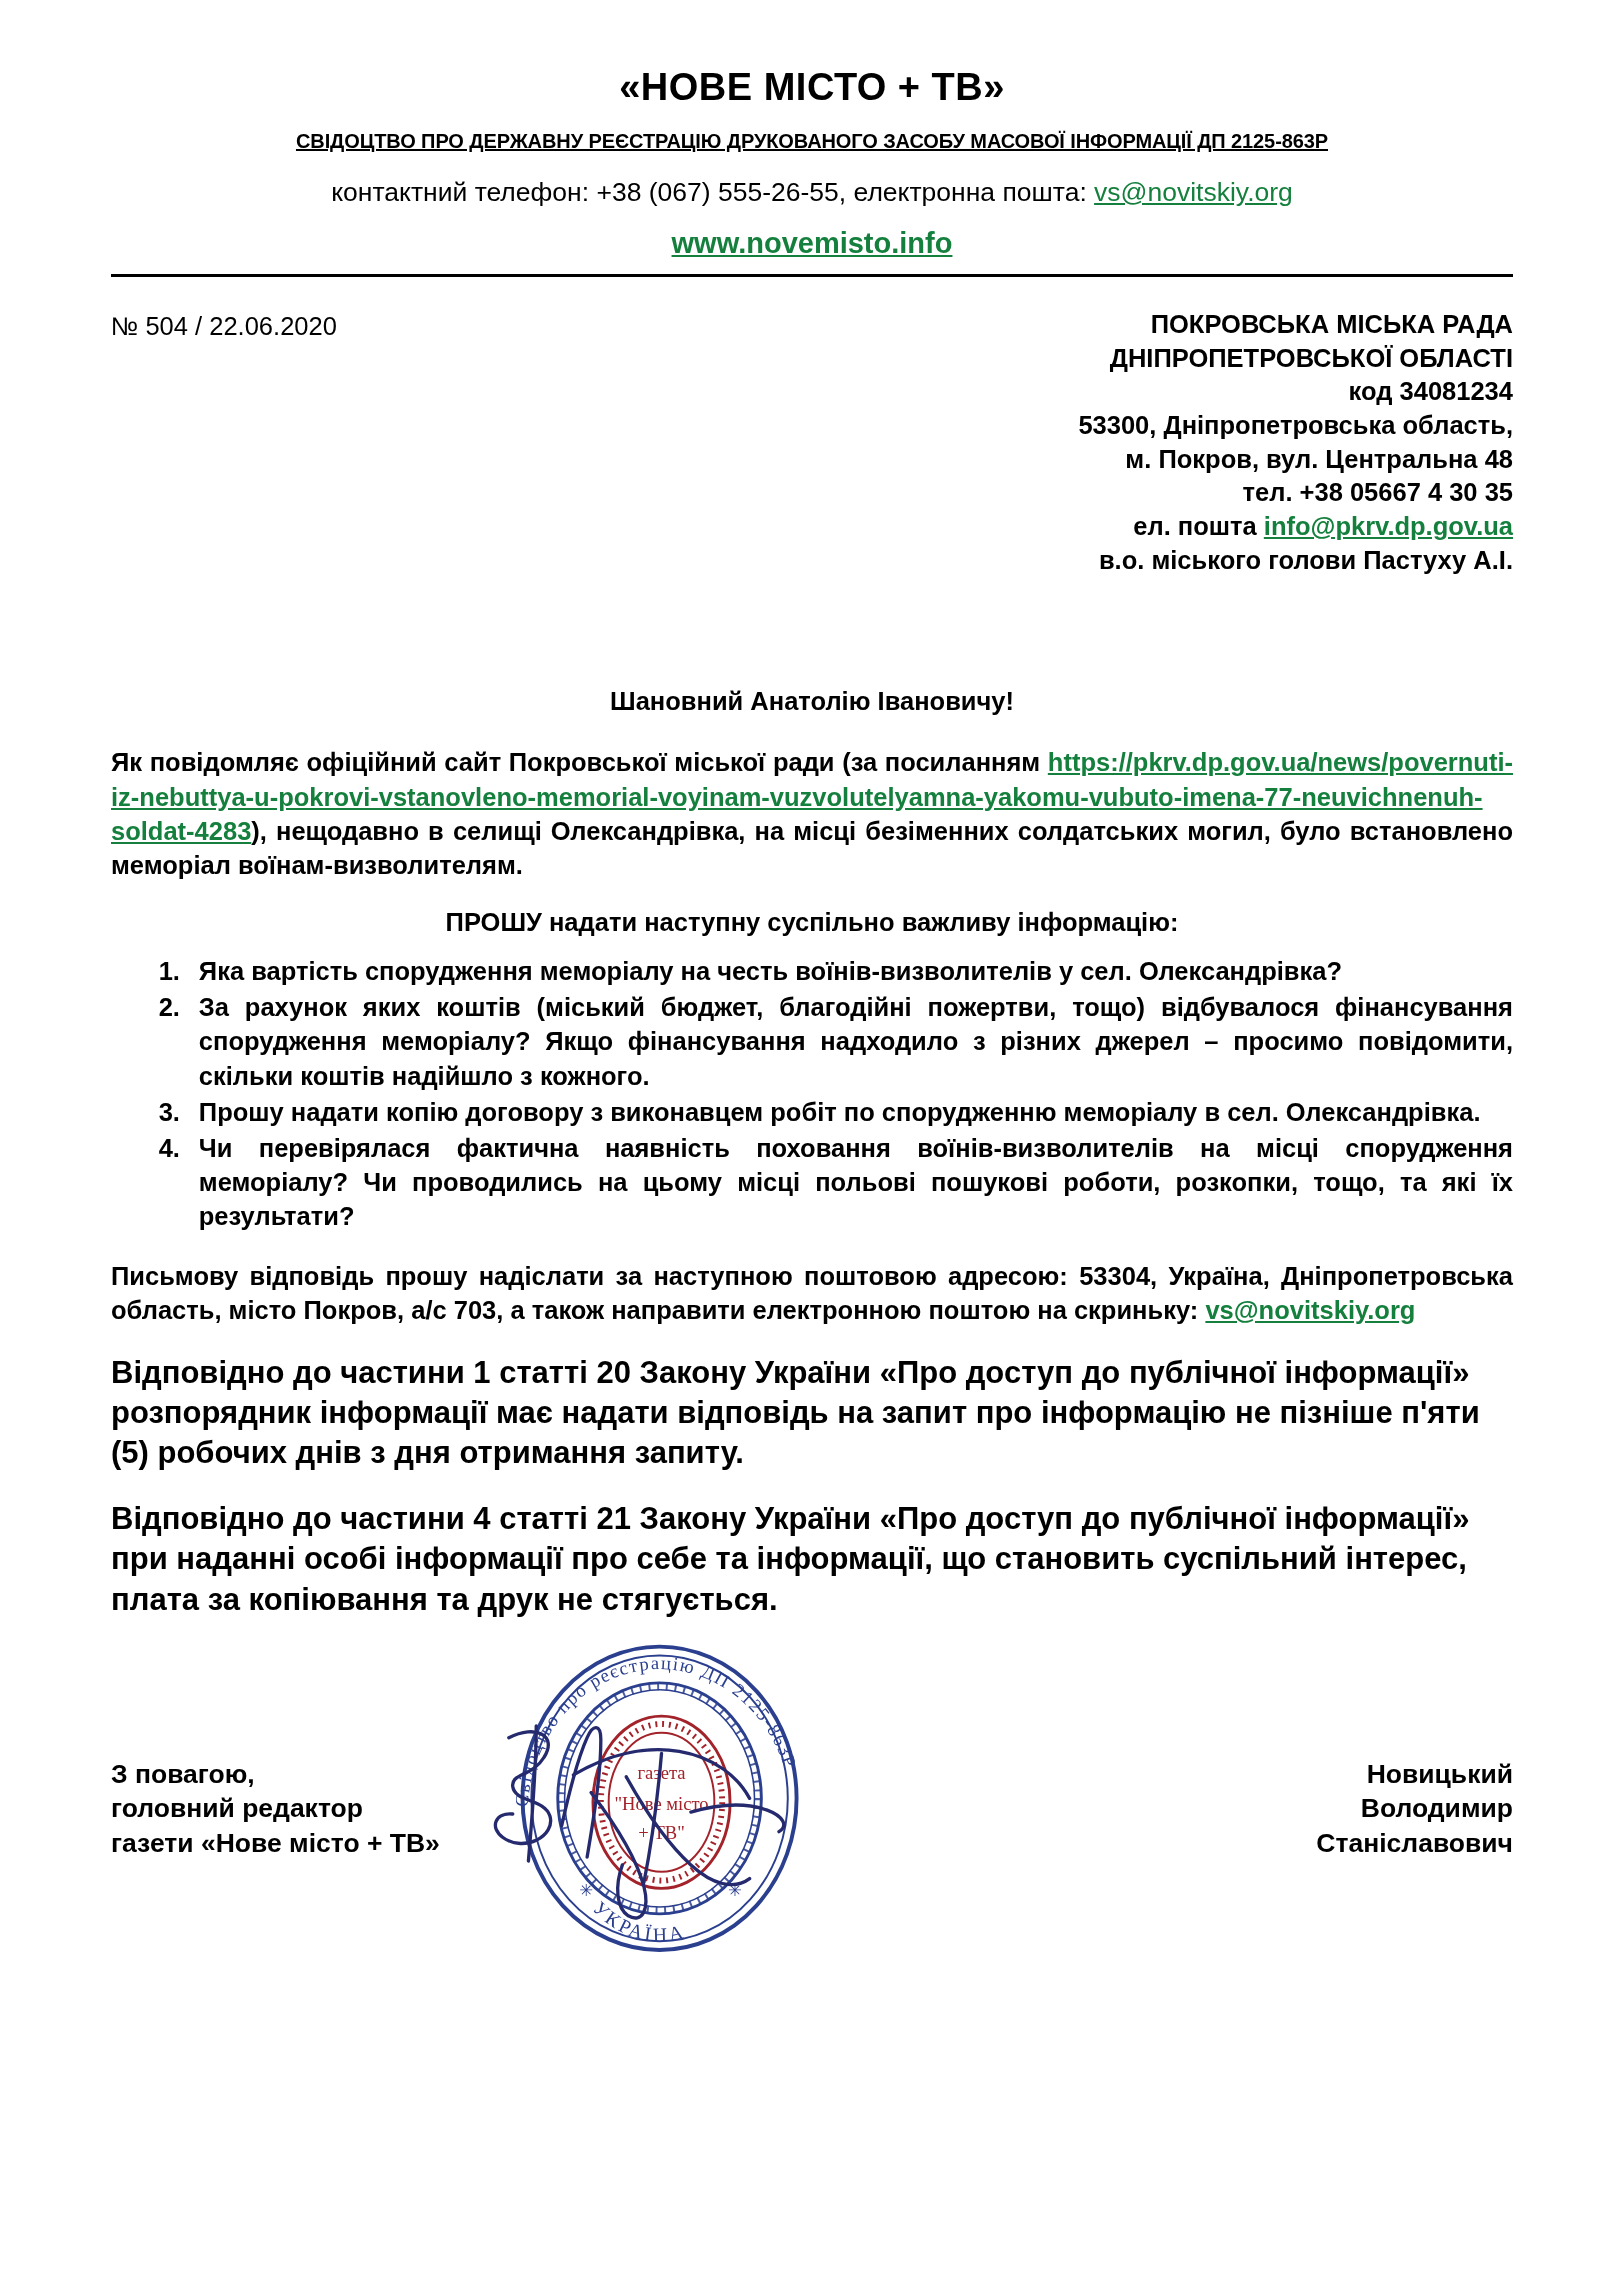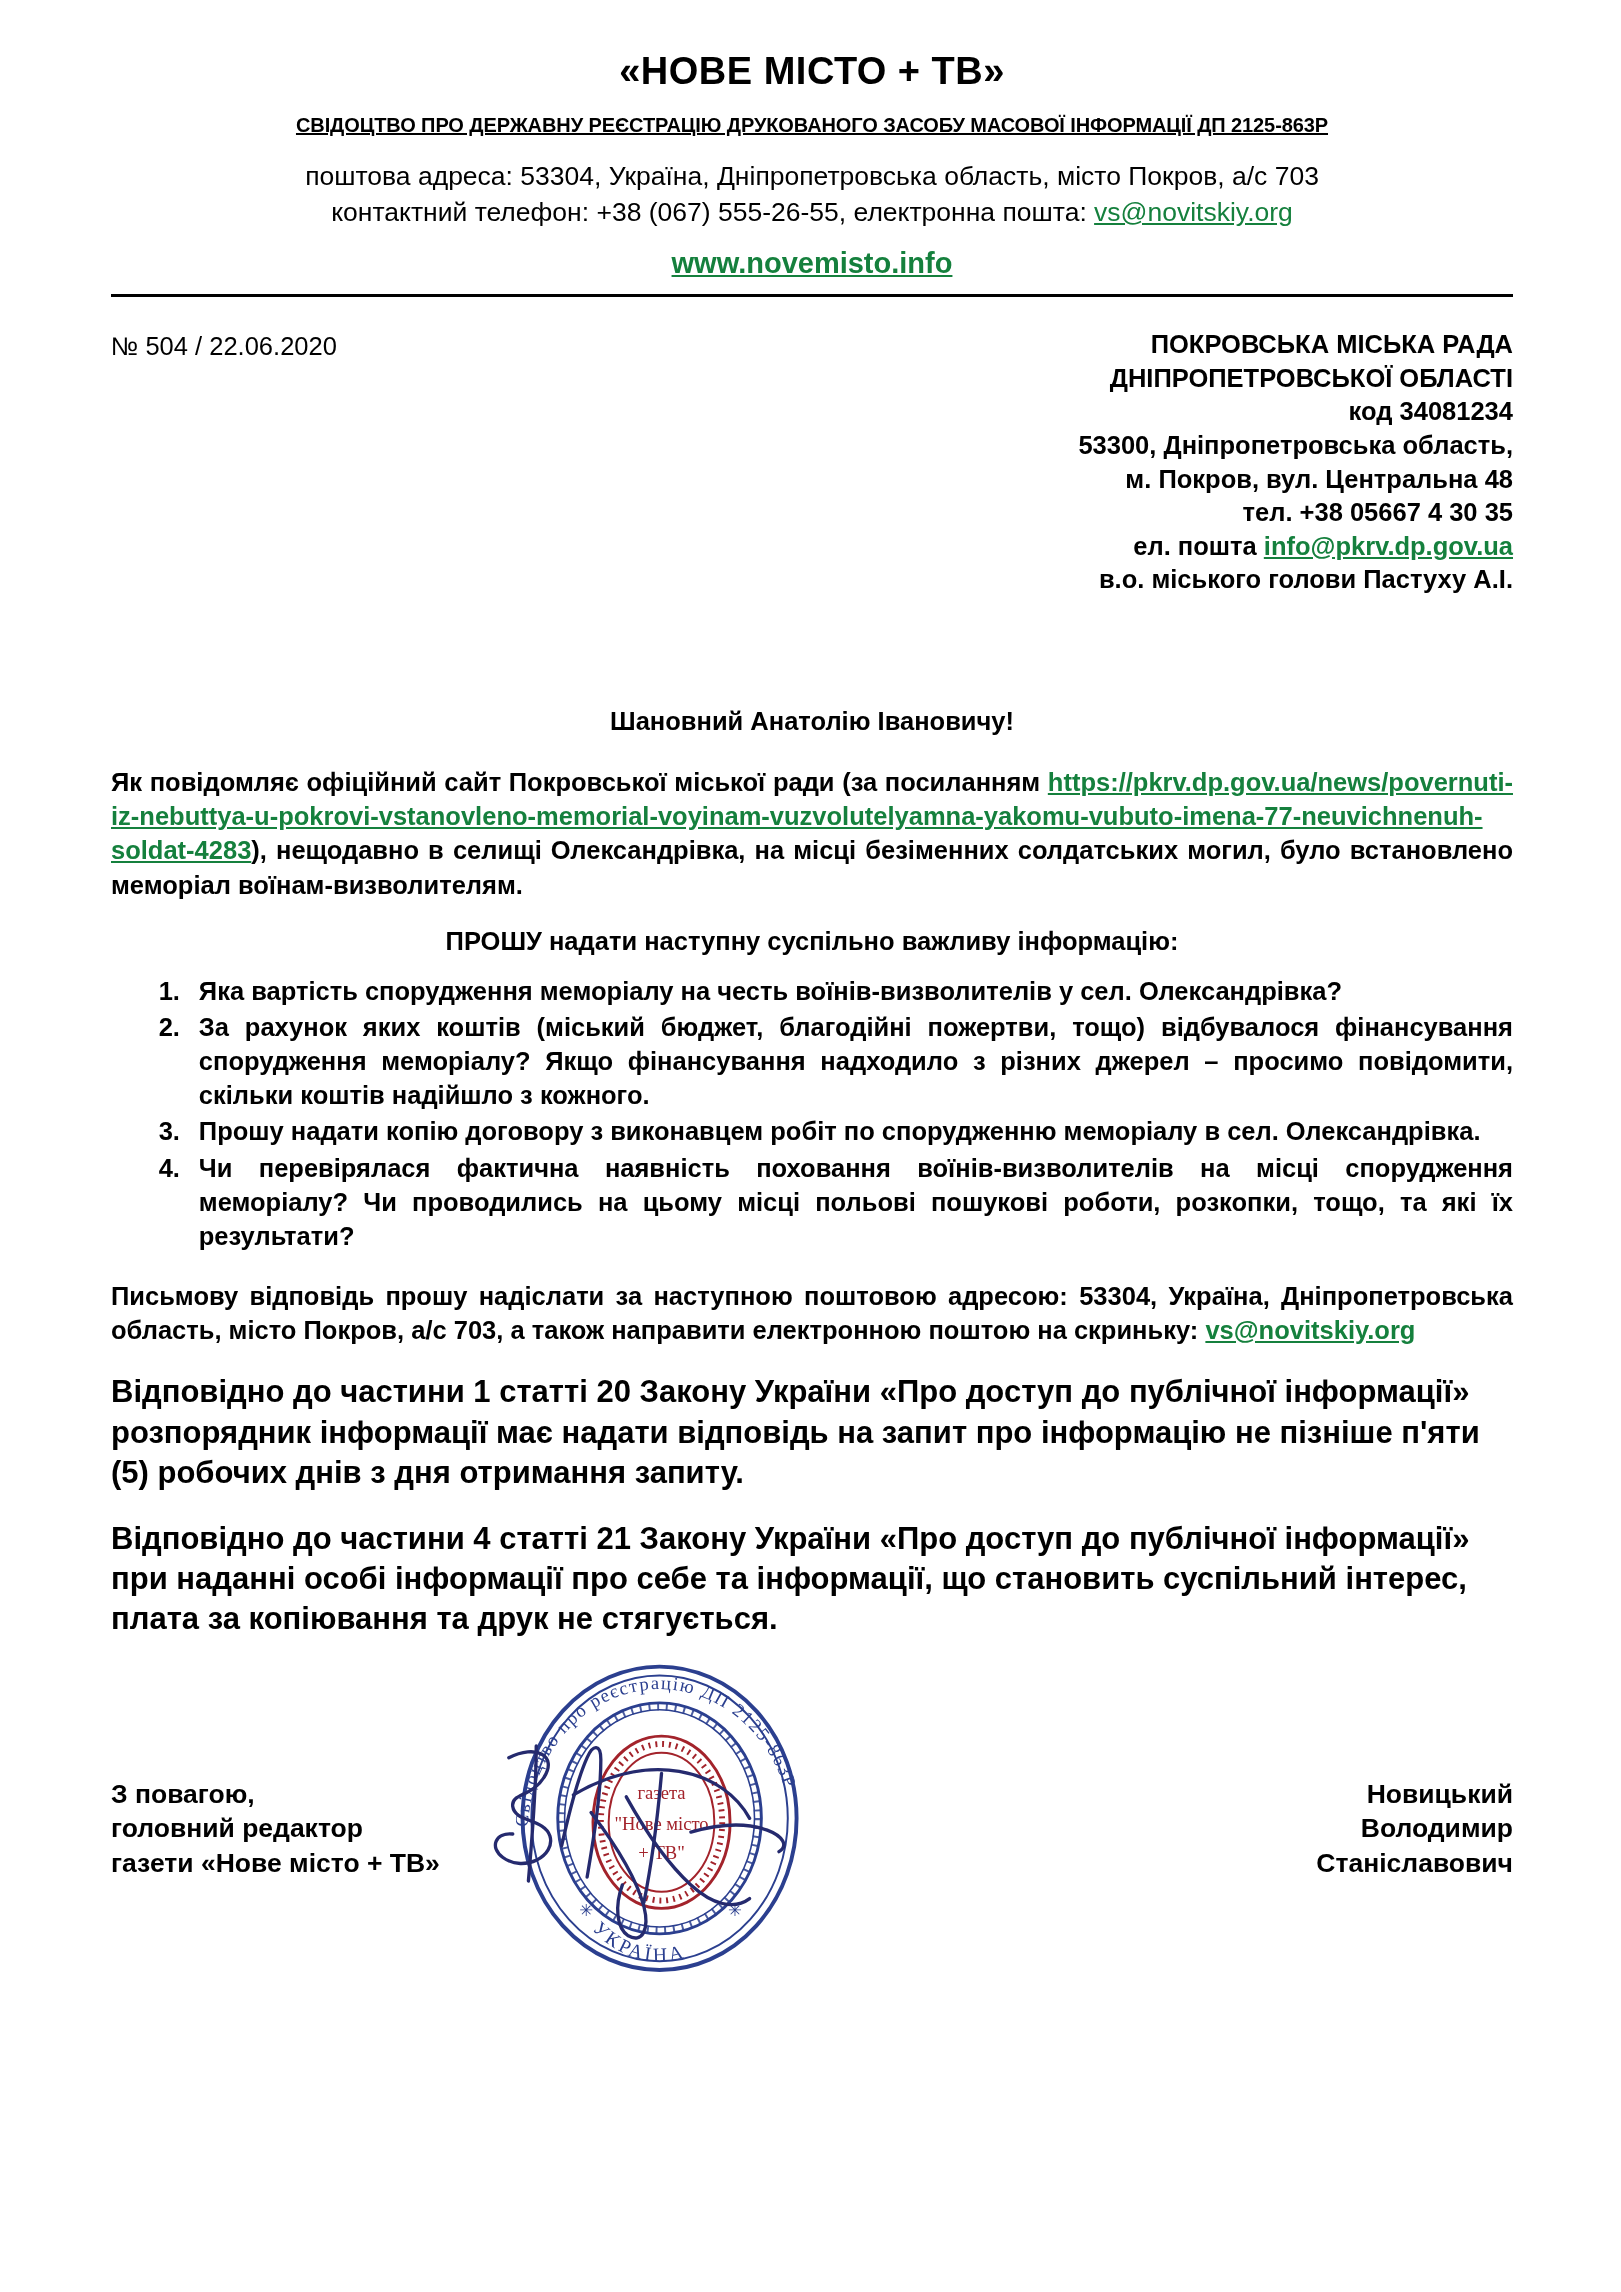--- a/index.html
+++ b/index.html
@@ -18,21 +18,21 @@
   .page {
     position: relative;
     width: 1621px;
     height: 2293px;
     padding: 0;
     box-sizing: border-box;
   }
   .inner {
     position: absolute;
     left: 111px;
-    top: 0;
+    top: 16px;
     width: 1402px;
   }
 
   
   .letterhead { text-align: center; }
   .lh-title {
     font-size: 38px;
     font-weight: bold;
     letter-spacing: 0.5px;
     margin-top: 51px;
@@ -167,21 +167,20 @@
 </head>
 <body>
 
 <div class="page">
   <div class="inner">
 
     <div class="letterhead">
       <div class="lh-title">«НОВЕ МІСТО + ТВ»</div>
       <div class="lh-reg">СВІДОЦТВО ПРО ДЕРЖАВНУ РЕЄСТРАЦІЮ ДРУКОВАНОГО ЗАСОБУ МАСОВОЇ ІНФОРМАЦІЇ ДП 2125-863Р</div>
       <div class="lh-addr">
-        <span>поштова адреса: 53304, Україна, Дніпропетровська область, місто Покров, а/с 703</span>
         <span class="line2">
           <span>контактний телефон: +38 (067) 555-26-55, електронна пошта: </span><span class="link">vs@novitskiy.org</span>
         </span>
       </div>
       <div class="lh-site">
         <span class="link">www.novemisto.info</span>
       </div>
       <hr class="hr">
     </div>
 

